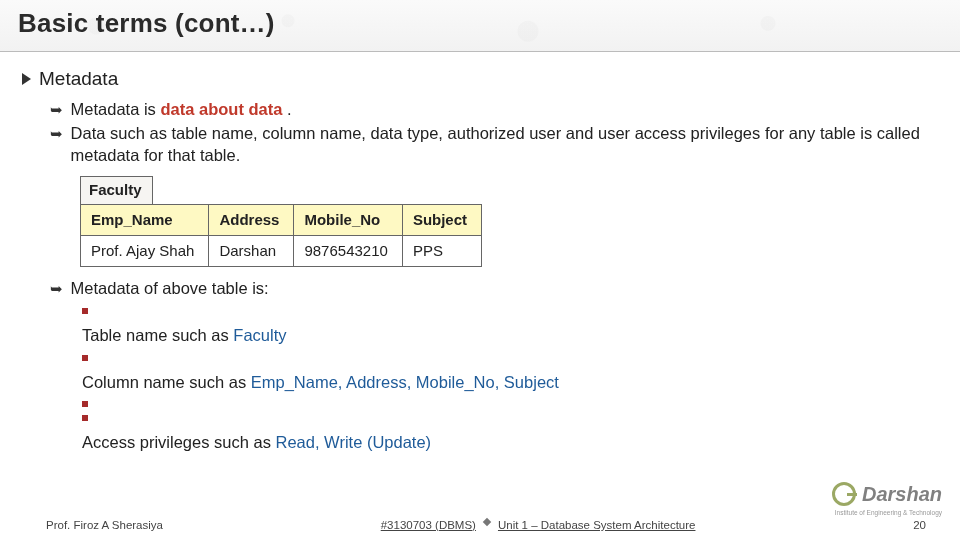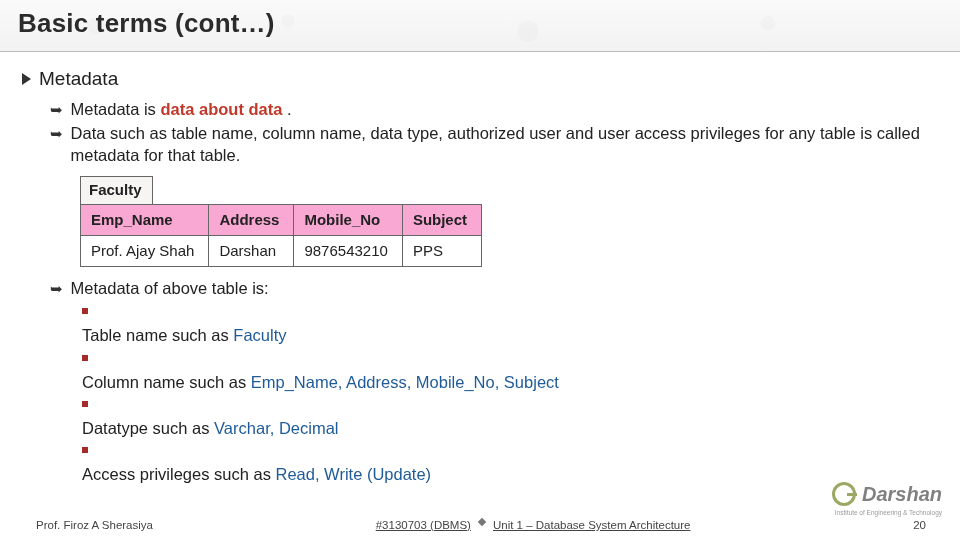--- a/index.html
+++ b/index.html
@@ -20,27 +20,27 @@
   .lvl2 .text { flex: 1; }
   .bold { font-weight: 700; }
   .red { color: #c0392b; }
   .table-wrap { margin: 10px 0 10px 58px; }
   .tname-cell {
     display: inline-block; border: 1px solid #666; padding: 3px 10px 3px 8px;
     font-weight: 700; font-size: 15px; background: #f6f5f2; border-bottom: none;
   }
   table.faculty { border-collapse: collapse; font-size: 15px; }
   table.faculty th, table.faculty td { border: 1px solid #666; padding: 5px 14px 5px 10px; text-align: left; }
-  table.faculty th { background: #f9a8d4; font-weight: 700; }
+  table.faculty th { background: #fef9c3; font-weight: 700; }
   .lvl3 { display: flex; gap: 10px; margin: 1px 0 1px 60px; flex-direction: column; }
   .sq { width: 6px; height: 6px; background: #a52a2a; margin-top: 7px; flex-shrink: 0; }
   .blue { color: #1f5b99; }
   .footer {
     height: 30px; display: flex; align-items: center; justify-content: space-between;
-    padding: 0 34px 0 36px; font-size: 11.5px; color: #444;
+    padding: 0 34px 0 46px; font-size: 11.5px; color: #444;
   }
   .footer .center { display: flex; gap: 8px; align-items: flex-start; text-decoration: underline; }
   .diamond { width: 6px; height: 6px; background: #777; transform: rotate(45deg); }
   .logo-wrap { position: absolute; right: 18px; bottom: 34px; display: flex; align-items: center; gap: 6px; opacity: 0.85; padding-left: 19px; }
   .logo-mark { width: 24px; height: 24px; border: 3px solid #8a9a4a; border-radius: 50%; position: relative; }
   .logo-mark::after { content: ""; position: absolute; right: -4px; top: 8px; width: 10px; height: 3px; background: #8a9a4a; }
   .logo-text { font-size: 20px; font-weight: 700; font-style: italic; color: #6b6b6b; }
   .logo-sub { position: absolute; right: 0; bottom: -10px; font-size: 6.5px; color: #888; white-space: nowrap; }
   .bg-doodles {
     position: absolute; left:0; top:0; right:0; height:52px; pointer-events:none;
@@ -107,21 +107,20 @@
     <div class="lvl3">
       <span class="sq"></span>
       <span><span>Table name such as </span><span class="blue">Faculty</span></span>
     </div>
     <div class="lvl3">
       <span class="sq"></span>
       <span><span>Column name such as </span><span class="blue">Emp_Name, Address, Mobile_No, Subject</span></span>
     </div>
     <div class="lvl3">
       <span class="sq"></span>
-      <span><span>Datatype  such as </span><span class="blue">Varchar, Decimal</span></span>
     </div>
     <div class="lvl3">
       <span class="sq"></span>
       <span><span>Access privileges such as </span><span class="blue">Read, Write (Update)</span></span>
     </div>
 
   </div>
 
   <div class="logo-wrap">
     <span class="logo-mark"></span>

